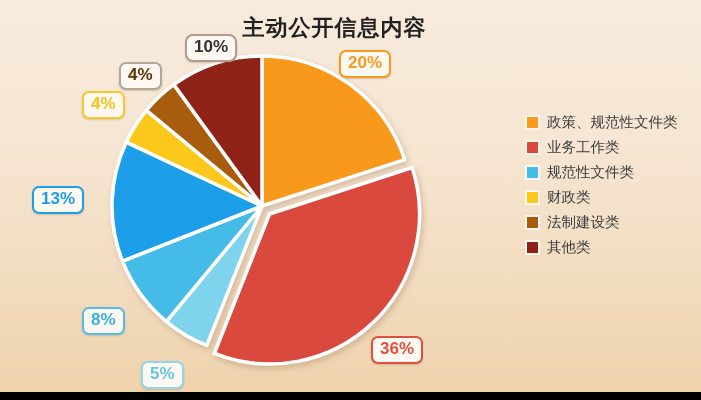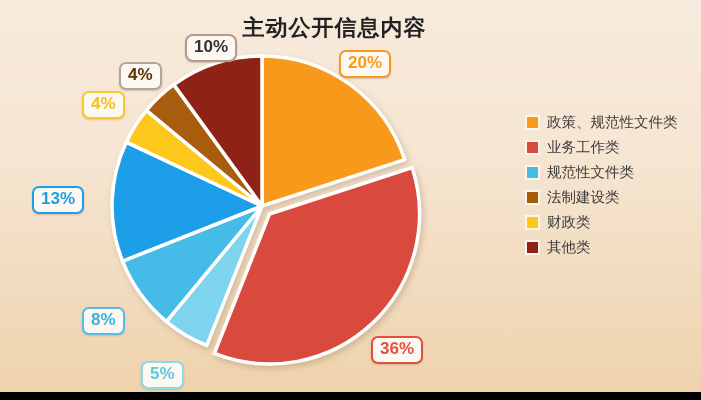--- a/index.html
+++ b/index.html
@@ -130,26 +130,26 @@
       </div>
       <div class="legend-row">
         <span class="legend-swatch" style="background: rgb(217, 74, 61);"></span>
         <span class="legend-label">业务工作类</span>
       </div>
       <div class="legend-row">
         <span class="legend-swatch" style="background: rgb(69, 188, 232);"></span>
         <span class="legend-label">规范性文件类</span>
       </div>
       <div class="legend-row">
+        <span class="legend-swatch" style="background: rgb(252, 200, 28);"></span>
+        <span class="legend-label">财政类</span>
+      </div>
+      <div class="legend-row">
         <span class="legend-swatch" style="background: rgb(168, 91, 8);"></span>
         <span class="legend-label">法制建设类</span>
-      </div>
-      <div class="legend-row">
-        <span class="legend-swatch" style="background: rgb(252, 200, 28);"></span>
-        <span class="legend-label">财政类</span>
       </div>
       <div class="legend-row">
         <span class="legend-swatch" style="background: rgb(142, 34, 24);"></span>
         <span class="legend-label">其他类</span>
       </div>
     </div>
 
   <div id="bottom-bar"></div>
 </div>
 

